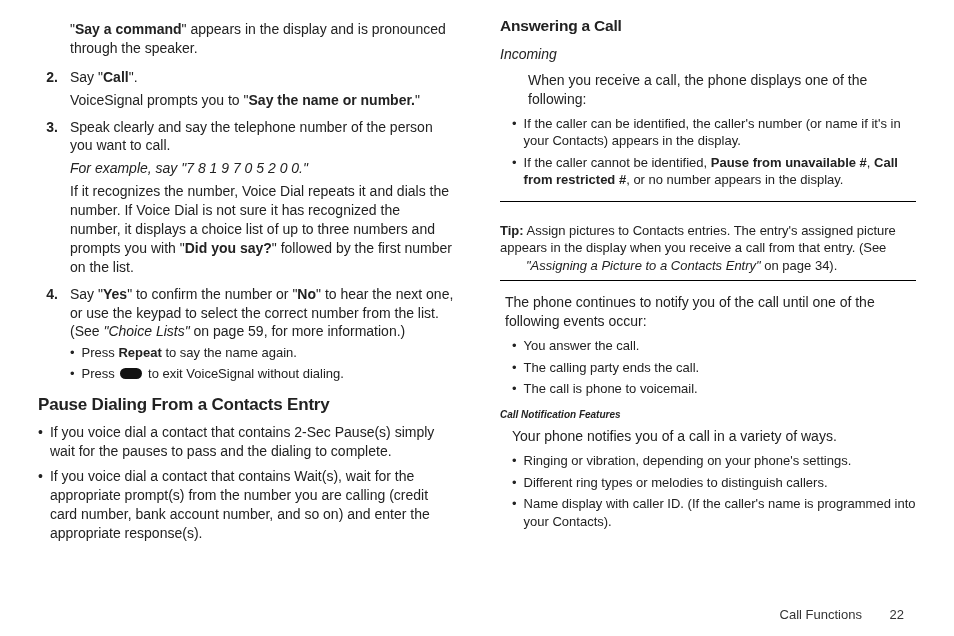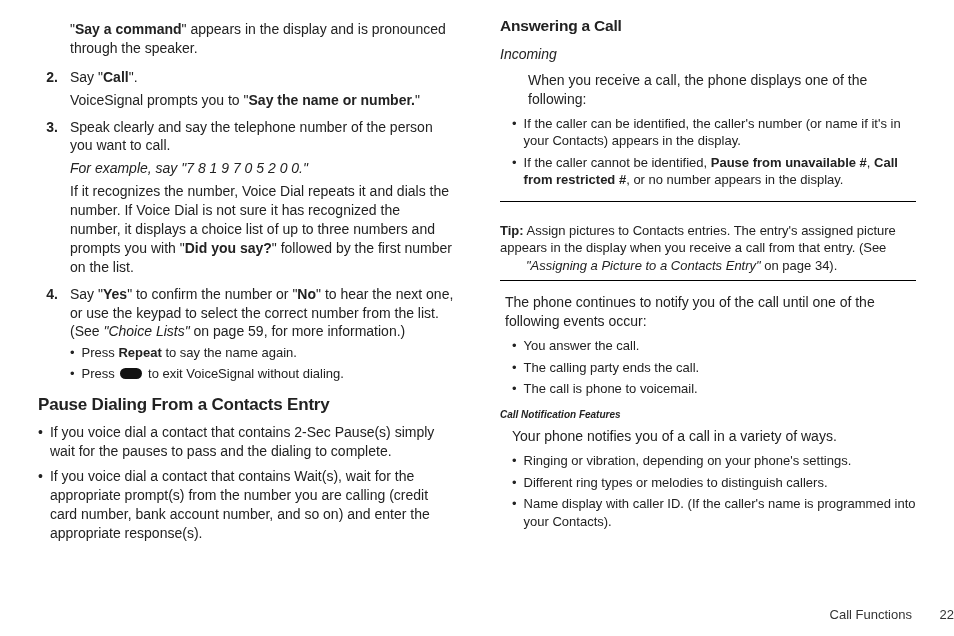--- a/index.html
+++ b/index.html
@@ -87,20 +87,21 @@
     margin-top: 12px;
     font-size: 13px;
   }
   .tip-box .tb { font-weight: 700; }
   .tip-body { margin-left: 26px; }
   .footer {
     position: absolute;
     width: 954px;
     bottom: 12px;
     right: 0;
+    padding-right: 50px;
     text-align: right;
     font-size: 13px;
     color: #333;
     box-sizing: border-box;
   }
   .footer .pn { margin-left: 24px; }
   .end-icon {
     display: inline-block;
     width: 22px;
     height: 11px;

